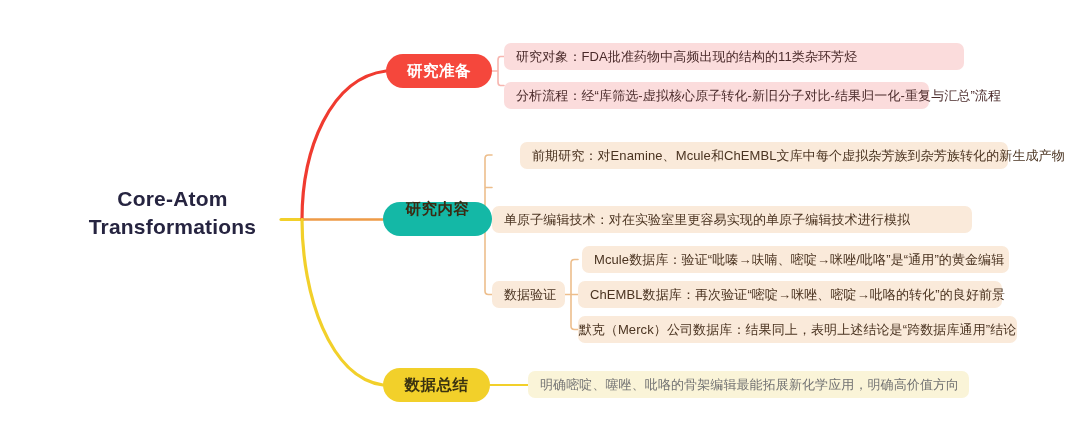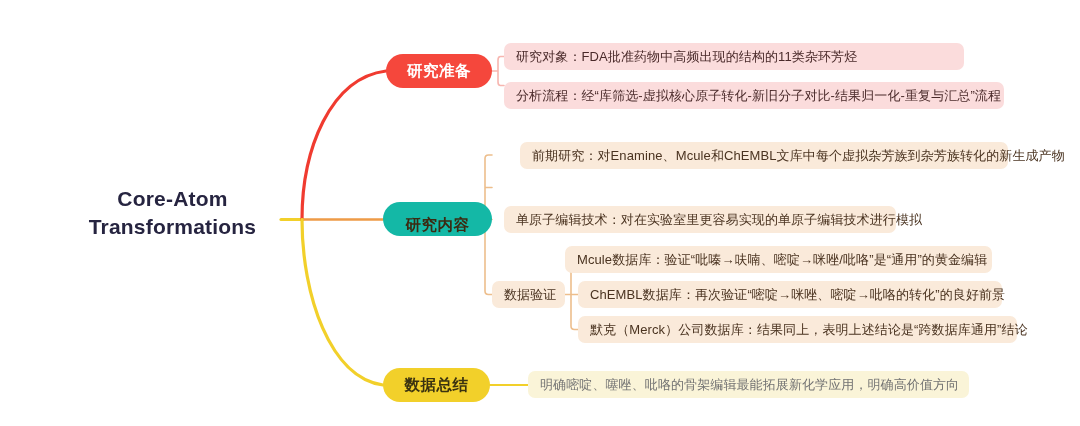--- a/index.html
+++ b/index.html
@@ -45,21 +45,21 @@
     position: absolute;
     height: 34px;
     border-radius: 17px;
     display: flex;
     align-items: center;
     justify-content: center;
     font-size: 15.5px;
     font-weight: bold;
     letter-spacing: 0.5px;
     box-sizing: border-box;
-    padding: 0 12px;
+    padding: 16px 12px;
   }
   .branch.red    { background: #F5473C; color: #ffffff; }
   .branch.orange { background: #14b8a6; color: #3b2a12; align-items: flex-end; }
   .branch.yellow { background: #F2D02A; color: #3a3210; }
 
   
   .leaf {
     position: absolute;
     height: 27px;
     border-radius: 7px;
@@ -116,50 +116,50 @@
   </div>
 
   <div class="branch red" style="left:386px; top:54px; width:106px;">
     <span>研究准备</span>
   </div>
 
   <div class="leaf red" style="left:504px; top:43px; width:460px;">
     <span>研究对象：FDA批准药物中高频出现的结构的11类杂环芳烃</span>
   </div>
 
-  <div class="leaf red" style="left:504px; top:82px; width:500px;">
+  <div class="leaf red" style="left:504px; top:82px; width:425px;">
     <span>分析流程：经“库筛选-虚拟核心原子转化-新旧分子对比-结果归一化-重复与汇总”流程</span>
   </div>
 
   <div class="branch orange" style="left:383px; top:202px; width:109px;">
     <span>研究内容</span>
   </div>
 
   <div class="leaf orange" style="left:520px; top:142px; width:488px;">
     <span>前期研究：对Enamine、Mcule和ChEMBL文库中每个虚拟杂芳族到杂芳族转化的新生成产物</span>
   </div>
 
 
-  <div class="leaf orange" style="left:504px; top:206px; width:392px;align-items:center;">
+  <div class="leaf orange" style="left:492px; top:206px; width:480px;align-items:center;">
     <span>单原子编辑技术：对在实验室里更容易实现的单原子编辑技术进行模拟</span>
   </div>
 
   <div class="leaf orange group" style="left:492px; top:281px; width:73px;border-radius:7px;">
     <span>数据验证</span>
   </div>
 
-  <div class="leaf orange" style="left:565px; top:246px; width:427px;">
+  <div class="leaf orange" style="left:582px; top:246px; width:427px;">
     <span>Mcule数据库：验证“吡嗪→呋喃、嘧啶→咪唑/吡咯”是“通用”的黄金编辑</span>
   </div>
 
   <div class="leaf orange" style="left:578px; top:281px; width:424px;">
     <span>ChEMBL数据库：再次验证“嘧啶→咪唑、嘧啶→吡咯的转化”的良好前景</span>
   </div>
 
-  <div class="leaf orange" style="left:578px; top:316px; width:439px;">
+  <div class="leaf orange" style="left:578px; top:316px; width:439px;justify-content:center;">
     <span>默克（Merck）公司数据库：结果同上，表明上述结论是“跨数据库通用”结论</span>
   </div>
 
   <div class="branch yellow" style="left:383px; top:368px; width:107px;">
     <span>数据总结</span>
   </div>
 
   <div class="leaf yellow" style="left:528px; top:371px; width:441px;">
     <span>明确嘧啶、噻唑、吡咯的骨架编辑最能拓展新化学应用，明确高价值方向</span>
   </div>

